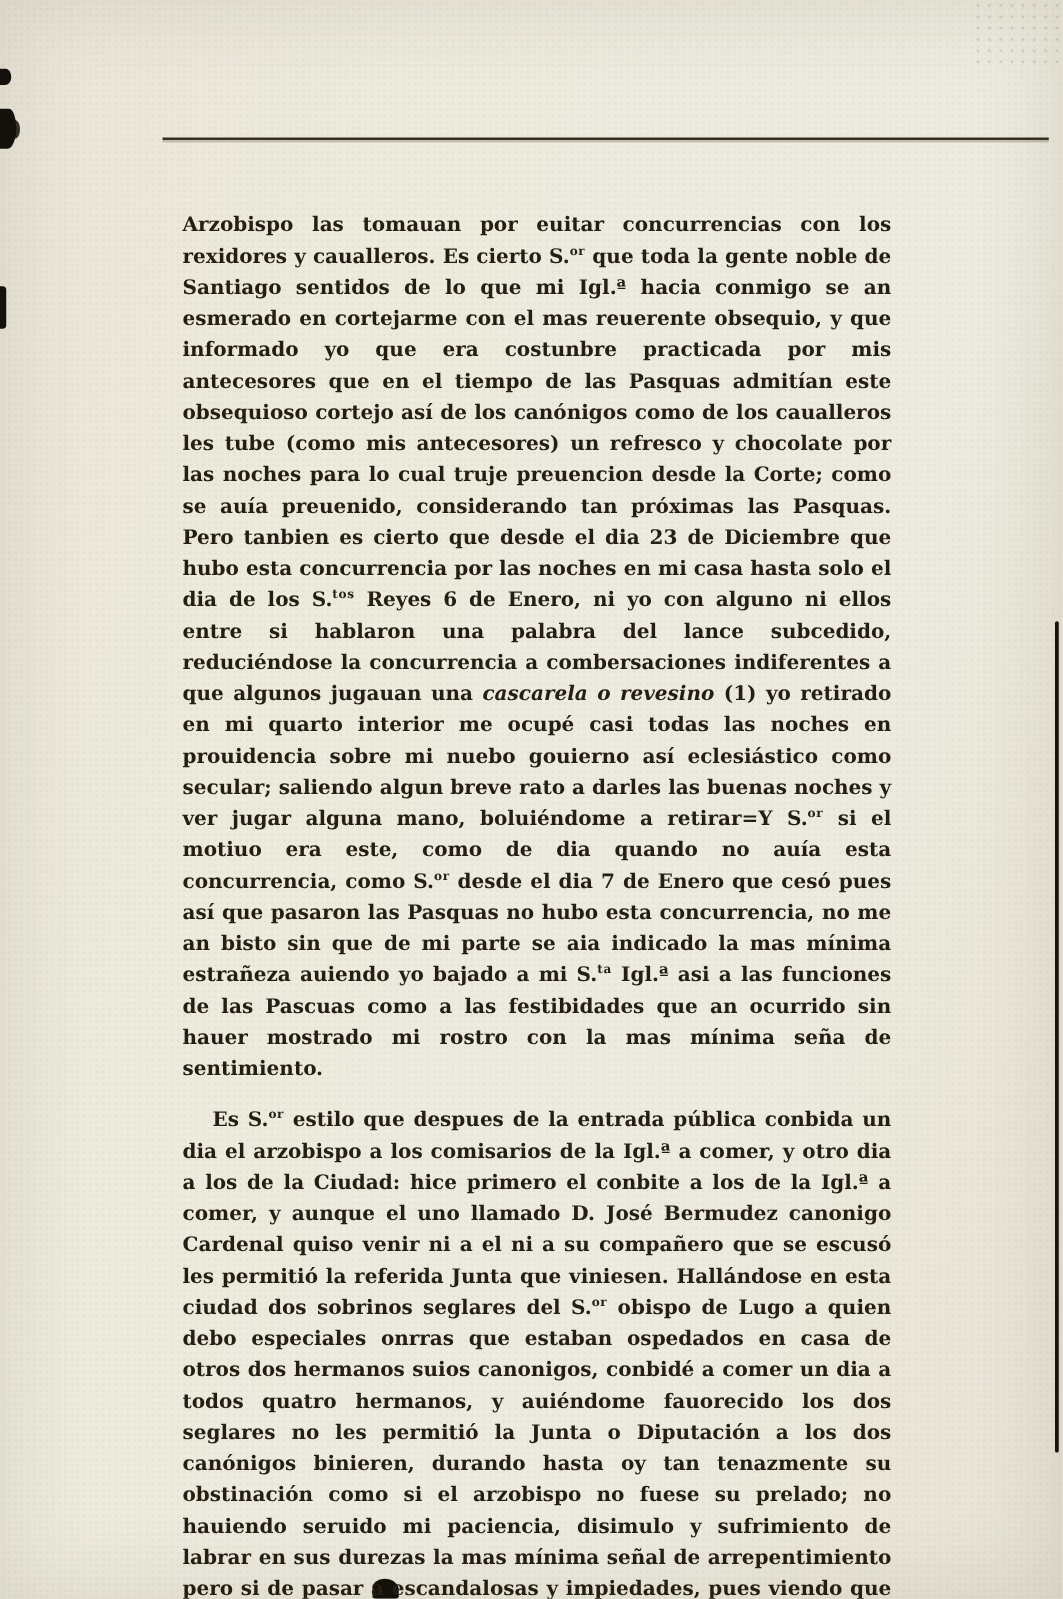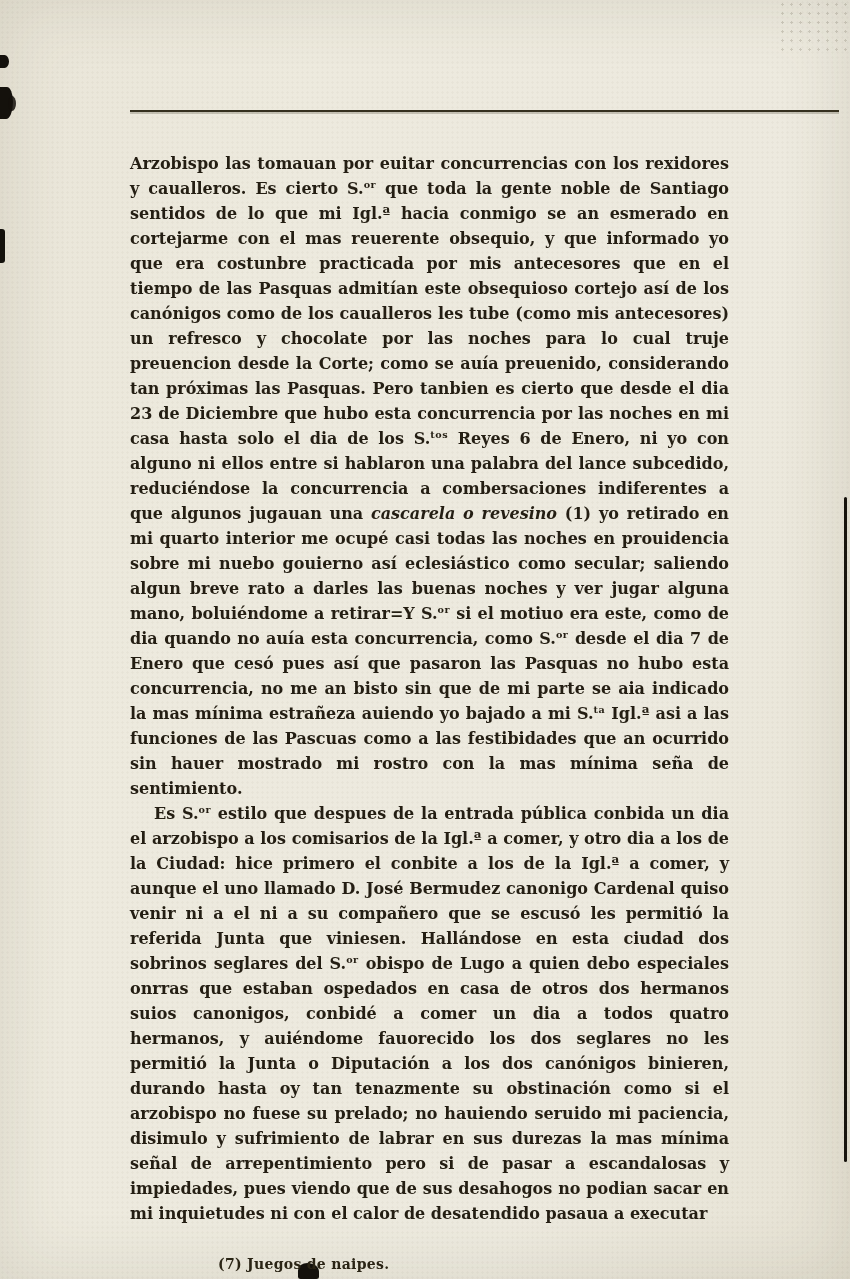--- a/index.html
+++ b/index.html
@@ -37,21 +37,21 @@
     box-shadow: 0 2px 0 rgba(53, 48, 31, 0.22);
   }
 
   
   .text-block {
     position: absolute; left: 130px; top: 151px; width: 599px;
     color: #241e13;
     font-size: 16px; line-height: 25px; font-weight: 600;
     text-align: justify;
   }
-  .text-block p { margin: 0; padding: 0; }
+  .text-block p { margin: 16px; padding: 0; }
   .text-block p.indent { text-indent: 24px; }
   .text-block i { font-style: italic; }
   .text-block sup { font-size: 60%; line-height: 0; vertical-align: super; letter-spacing: 0.5px; }
 
   .footnote {
     margin-top: 26px; padding-left: 88px;
     font-size: 14px; font-weight: 600; text-align: left; text-indent: 0;
     color: #2a2415; letter-spacing: 0.3px;
   }
 

